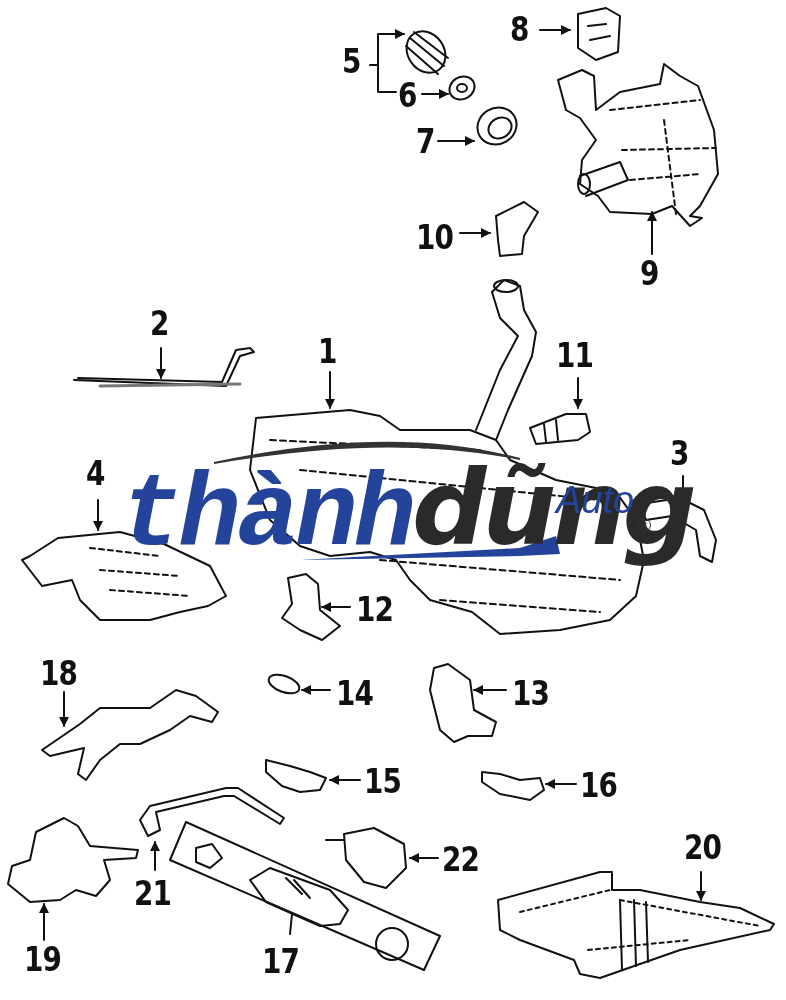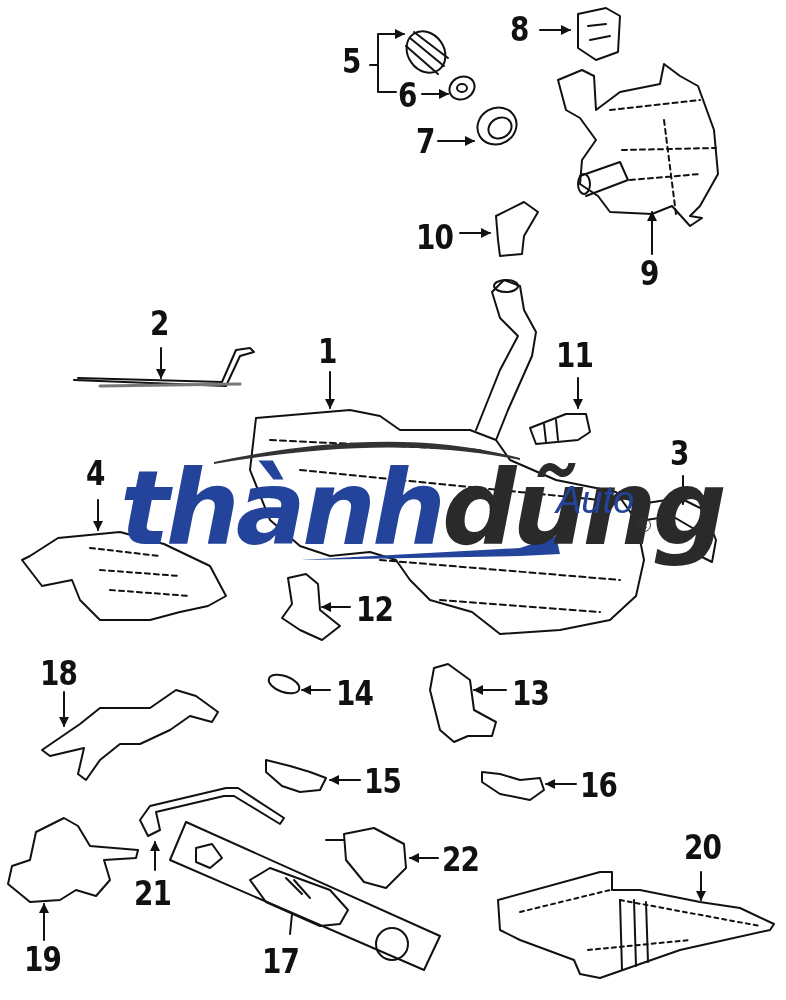--- a/index.html
+++ b/index.html
@@ -5,21 +5,21 @@
   html, body { margin: 0; padding: 0; background: #ffffff; }
   body { width: 786px; height: 1000px; position: relative; overflow: hidden;
          font-family: "Liberation Sans", sans-serif; }
   #diagram { position: absolute; left: 0; top: 0; width: 786px; height: 1000px; }
   .callout { position: absolute; font-family: "DejaVu Sans", sans-serif; font-weight: bold;
              font-size: 34px; color: #111; line-height: 1; transform: scaleX(0.82);
              transform-origin: left top; letter-spacing: -1px; }
   .wm-brand { position: absolute; left: 120px; top: 456px; font-family: "DejaVu Sans", sans-serif;
               font-weight: bold; font-style: italic; font-size: 104px; line-height: 1;
               letter-spacing: -4px; white-space: nowrap; }
-  .wm-brand .p1 { color: #23449a; }
+  .wm-brand .p1 { color: #23449a; font-family: Liberation Mono, monospace; }
   .wm-brand .p2 { color: #2a2a2a; }
   .wm-auto { position: absolute; left: 556px; top: 440px; font-family: "Liberation Sans", sans-serif;
              font-style: italic; font-size: 38px; color: #23449a; line-height: 1; margin-top: 41px; }
   .wm-reg { position: absolute; left: 637px; top: 518px; width: 12px; height: 12px; border: 1.5px solid #333;
             border-radius: 50%; font-size: 9px; text-align: center; line-height: 12px; color: #333; }
 </style>
 </head>
 <body>
 
 <svg id="diagram" viewBox="0 0 786 1000" xmlns="http://www.w3.org/2000/svg" fill="none" stroke="#111" stroke-width="2" stroke-linejoin="round" stroke-linecap="round">

